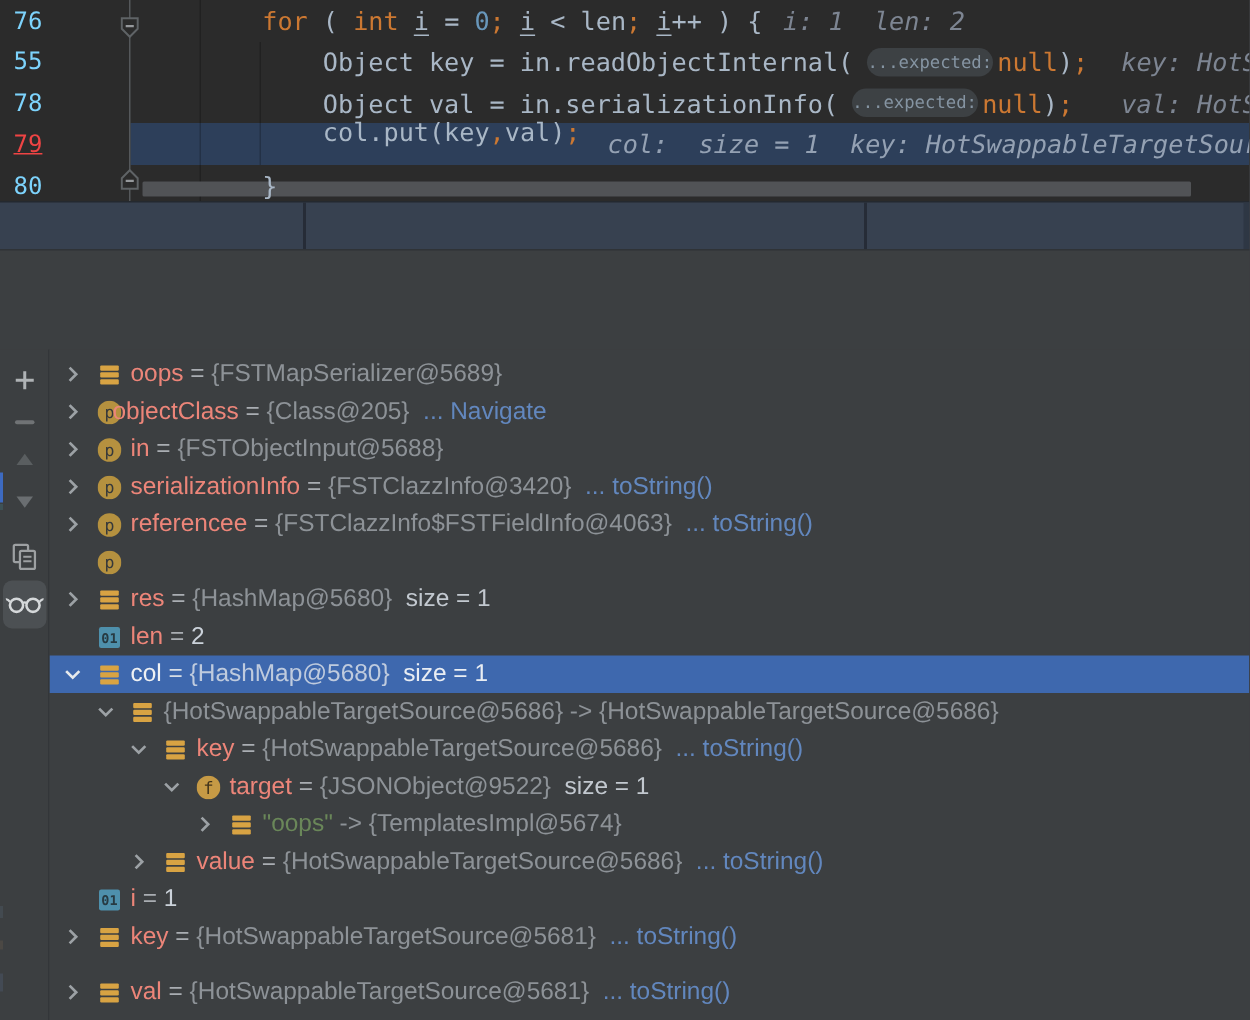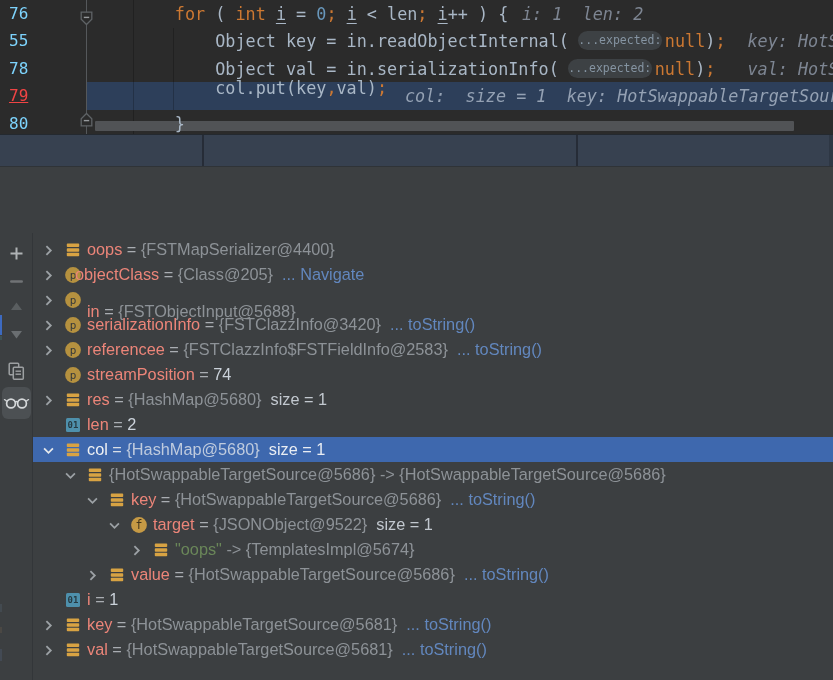--- a/index.html
+++ b/index.html
@@ -158,68 +158,67 @@
         <span class="chev" style="left: 9px;"><svg width="13" height="13" viewBox="0 0 13 13">
             <path d="M4.4 2.1 L8.8 6.5 L4.4 10.9" fill="none" stroke="#9CA1A5" stroke-width="1.8"></path>
           </svg></span>
         <span class="nodeicon" style="left: 31.5px;"><svg width="16" height="16" viewBox="0 0 16 16">
             <g fill="#D8A343">
               <rect x="1.8" y="1.6" width="12.4" height="3.5" rx="0.8"></rect>
               <rect x="1.8" y="6.2" width="12.4" height="3.5" rx="0.8"></rect>
               <rect x="1.8" y="10.8" width="12.4" height="3.5" rx="0.8"></rect>
             </g>
           </svg></span>
-        <span class="rowtext" style="left: 54px;"><span class="seg-name">oops</span><span class="seg-eq"> = </span><span class="seg-ref">{FSTMapSerializer@4400}</span></span>
+        <span class="rowtext" style="left: 54px;"><span class="seg-name">oops</span><span class="seg-eq"> = </span><span class="seg-ref">{FSTMapSerializer@5689}</span></span>
       </div>
       <div class="row" style="top: 29px;">
         <span class="chev" style="left: 9px;"><svg width="13" height="13" viewBox="0 0 13 13">
             <path d="M4.4 2.1 L8.8 6.5 L4.4 10.9" fill="none" stroke="#9CA1A5" stroke-width="1.8"></path>
           </svg></span>
         <span class="nodeicon" style="left: 31.5px;"><svg width="16" height="16" viewBox="0 0 16 16">
             <circle cx="8" cy="8" r="7.9" fill="#B5913F"></circle>
             <text x="8" y="11.8" font-family="DejaVu Sans Mono,monospace" font-size="11" fill="#36393B" text-anchor="middle">p</text>
           </svg></span>
         <span class="rowtext" style="left: 42px;"><span class="seg-name">objectClass</span><span class="seg-eq"> = </span><span class="seg-ref">{Class@205}</span><span class="seg-link">  ... Navigate</span></span>
       </div>
       <div class="row" style="top: 54px;">
         <span class="chev" style="left: 9px;"><svg width="13" height="13" viewBox="0 0 13 13">
             <path d="M4.4 2.1 L8.8 6.5 L4.4 10.9" fill="none" stroke="#9CA1A5" stroke-width="1.8"></path>
           </svg></span>
         <span class="nodeicon" style="left: 31.5px;"><svg width="16" height="16" viewBox="0 0 16 16">
             <circle cx="8" cy="8" r="7.9" fill="#B5913F"></circle>
             <text x="8" y="11.8" font-family="DejaVu Sans Mono,monospace" font-size="11" fill="#36393B" text-anchor="middle">p</text>
           </svg></span>
-        <span class="rowtext" style="left: 54px; margin-top: 12px;"><span class="seg-name">in</span><span class="seg-eq"> = </span><span class="seg-ref">{FSTObjectInput@5688}</span></span>
+        <span class="rowtext" style="left: 54px;"><span class="seg-name">in</span><span class="seg-eq"> = </span><span class="seg-ref">{FSTObjectInput@5688}</span></span>
       </div>
       <div class="row" style="top: 79px;">
         <span class="chev" style="left: 9px;"><svg width="13" height="13" viewBox="0 0 13 13">
             <path d="M4.4 2.1 L8.8 6.5 L4.4 10.9" fill="none" stroke="#9CA1A5" stroke-width="1.8"></path>
           </svg></span>
         <span class="nodeicon" style="left: 31.5px;"><svg width="16" height="16" viewBox="0 0 16 16">
             <circle cx="8" cy="8" r="7.9" fill="#B5913F"></circle>
             <text x="8" y="11.8" font-family="DejaVu Sans Mono,monospace" font-size="11" fill="#36393B" text-anchor="middle">p</text>
           </svg></span>
         <span class="rowtext" style="left: 54px;"><span class="seg-name">serializationInfo</span><span class="seg-eq"> = </span><span class="seg-ref">{FSTClazzInfo@3420}</span><span class="seg-link">  ... toString()</span></span>
       </div>
       <div class="row" style="top: 104px;">
         <span class="chev" style="left: 9px;"><svg width="13" height="13" viewBox="0 0 13 13">
             <path d="M4.4 2.1 L8.8 6.5 L4.4 10.9" fill="none" stroke="#9CA1A5" stroke-width="1.8"></path>
           </svg></span>
         <span class="nodeicon" style="left: 31.5px;"><svg width="16" height="16" viewBox="0 0 16 16">
             <circle cx="8" cy="8" r="7.9" fill="#B5913F"></circle>
             <text x="8" y="11.8" font-family="DejaVu Sans Mono,monospace" font-size="11" fill="#36393B" text-anchor="middle">p</text>
           </svg></span>
-        <span class="rowtext" style="left: 54px;"><span class="seg-name">referencee</span><span class="seg-eq"> = </span><span class="seg-ref">{FSTClazzInfo$FSTFieldInfo@2583}</span><span class="seg-link">  ... toString()</span></span>
+        <span class="rowtext" style="left: 54px;"><span class="seg-name">referencee</span><span class="seg-eq"> = </span><span class="seg-ref">{FSTClazzInfo$FSTFieldInfo@4063}</span><span class="seg-link">  ... toString()</span></span>
       </div>
       <div class="row" style="top: 129px;">
         <span class="nodeicon" style="left: 31.5px;"><svg width="16" height="16" viewBox="0 0 16 16">
             <circle cx="8" cy="8" r="7.9" fill="#B5913F"></circle>
             <text x="8" y="11.8" font-family="DejaVu Sans Mono,monospace" font-size="11" fill="#36393B" text-anchor="middle">p</text>
           </svg></span>
-        <span class="rowtext" style="left: 54px;"><span class="seg-name">streamPosition</span><span class="seg-eq"> = </span><span class="seg-prim">74</span></span>
       </div>
       <div class="row" style="top: 154px;">
         <span class="chev" style="left: 9px;"><svg width="13" height="13" viewBox="0 0 13 13">
             <path d="M4.4 2.1 L8.8 6.5 L4.4 10.9" fill="none" stroke="#9CA1A5" stroke-width="1.8"></path>
           </svg></span>
         <span class="nodeicon" style="left: 31.5px;"><svg width="16" height="16" viewBox="0 0 16 16">
             <g fill="#D8A343">
               <rect x="1.8" y="1.6" width="12.4" height="3.5" rx="0.8"></rect>
               <rect x="1.8" y="6.2" width="12.4" height="3.5" rx="0.8"></rect>
               <rect x="1.8" y="10.8" width="12.4" height="3.5" rx="0.8"></rect>
@@ -322,21 +321,21 @@
           </svg></span>
         <span class="nodeicon" style="left: 31.5px;"><svg width="16" height="16" viewBox="0 0 16 16">
             <g fill="#D8A343">
               <rect x="1.8" y="1.6" width="12.4" height="3.5" rx="0.8"></rect>
               <rect x="1.8" y="6.2" width="12.4" height="3.5" rx="0.8"></rect>
               <rect x="1.8" y="10.8" width="12.4" height="3.5" rx="0.8"></rect>
             </g>
           </svg></span>
         <span class="rowtext" style="left: 54px;"><span class="seg-name">key</span><span class="seg-eq"> = </span><span class="seg-ref">{HotSwappableTargetSource@5681}</span><span class="seg-link">  ... toString()</span></span>
       </div>
-      <div class="row" style="top: 404px;">
+      <div class="row" style="top: 416px;">
         <span class="chev" style="left: 9px;"><svg width="13" height="13" viewBox="0 0 13 13">
             <path d="M4.4 2.1 L8.8 6.5 L4.4 10.9" fill="none" stroke="#9CA1A5" stroke-width="1.8"></path>
           </svg></span>
         <span class="nodeicon" style="left: 31.5px;"><svg width="16" height="16" viewBox="0 0 16 16">
             <g fill="#D8A343">
               <rect x="1.8" y="1.6" width="12.4" height="3.5" rx="0.8"></rect>
               <rect x="1.8" y="6.2" width="12.4" height="3.5" rx="0.8"></rect>
               <rect x="1.8" y="10.8" width="12.4" height="3.5" rx="0.8"></rect>
             </g>
           </svg></span>

